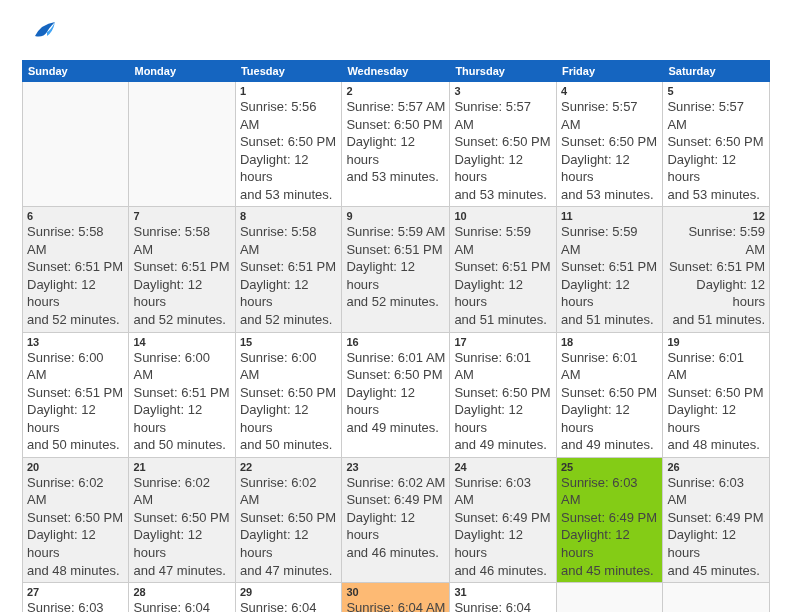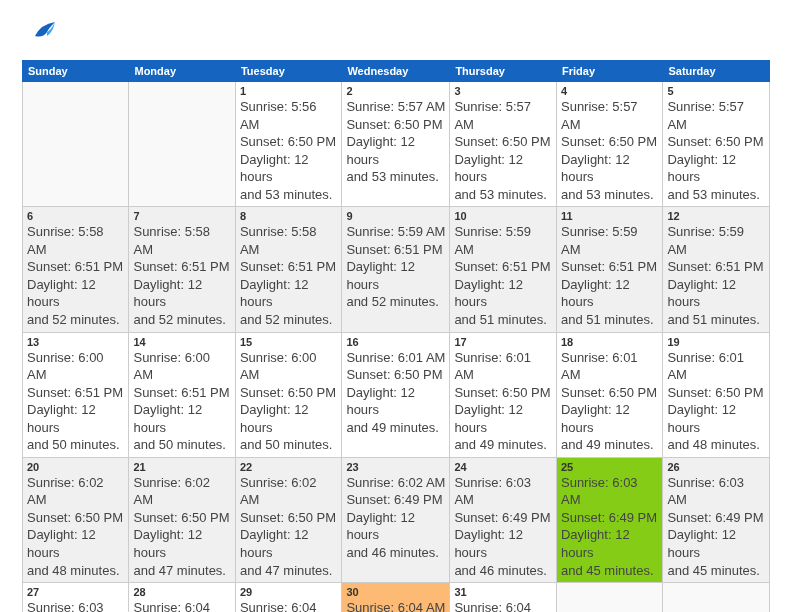--- a/index.html
+++ b/index.html
@@ -203,21 +203,21 @@
 Daylight: 12 hours
 and 51 minutes.</div>
           </td>
           <td style="background: rgb(240, 240, 240);">
             <span class="day-num">11</span>
             <div class="day-info" style="white-space: pre-line;">Sunrise: 5:59 AM
 Sunset: 6:51 PM
 Daylight: 12 hours
 and 51 minutes.</div>
           </td>
-          <td style="background: rgb(240, 240, 240);">
+          <td style="background: rgb(240, 240, 240); text-align: right;">
             <span class="day-num">12</span>
             <div class="day-info" style="white-space: pre-line;">Sunrise: 5:59 AM
 Sunset: 6:51 PM
 Daylight: 12 hours
 and 51 minutes.</div>
           </td>
         </tr>
         <tr>
           <td style="background: rgb(255, 255, 255);">
             <span class="day-num">13</span>

